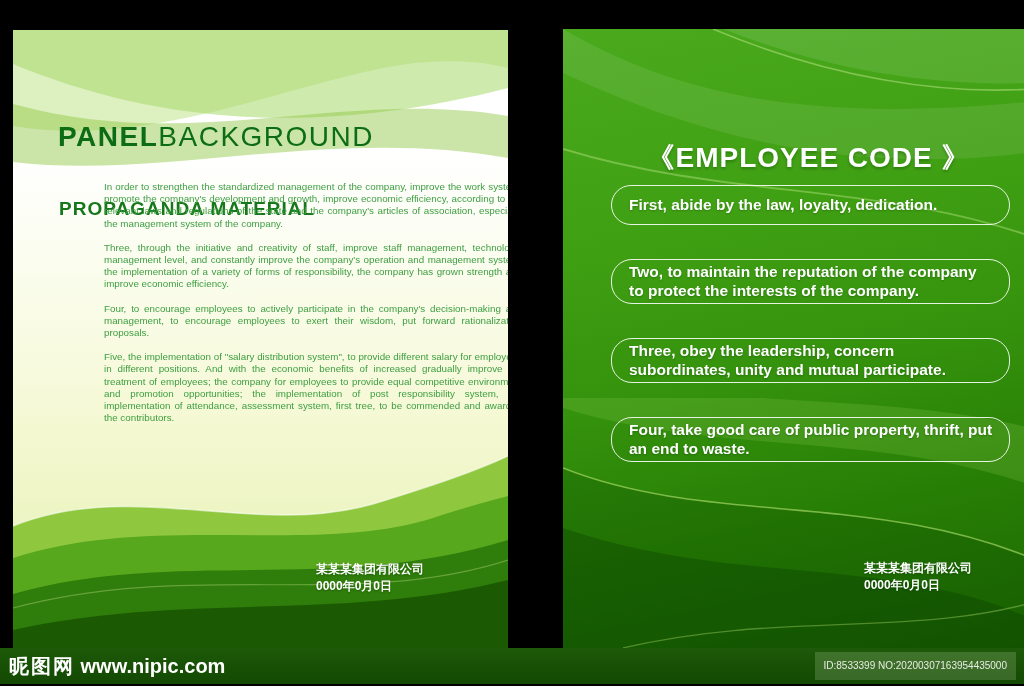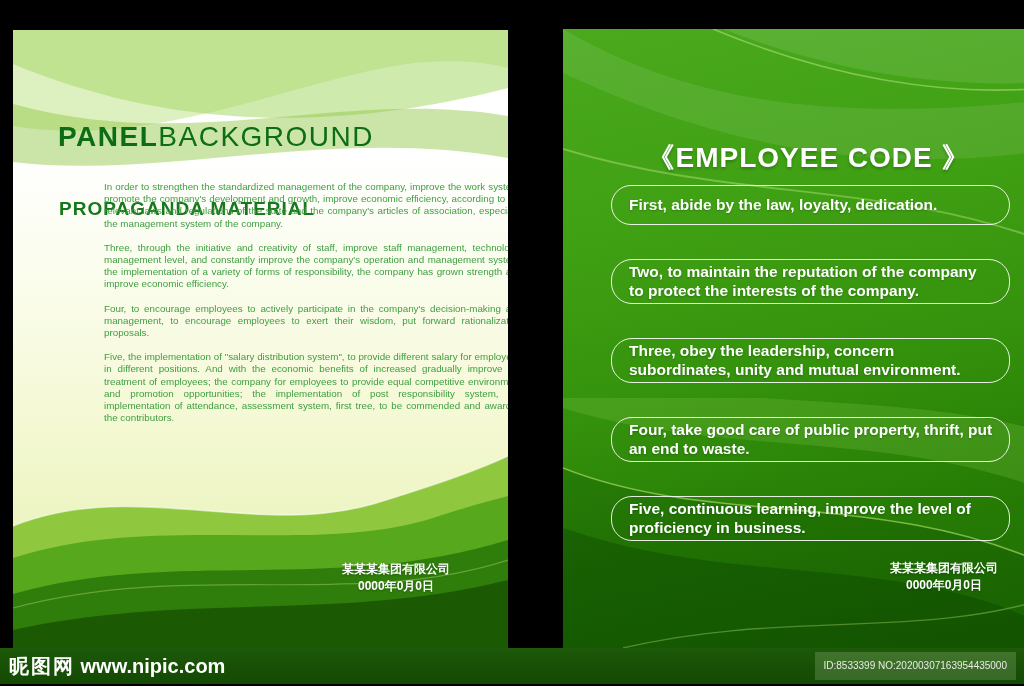--- a/index.html
+++ b/index.html
@@ -41,21 +41,21 @@
   }
   .lp-paragraphs {
     position:absolute; left:45px; top:151px; width:418px;
     font-size:9.8px; line-height:12.2px; color:#3e9e42;
     text-align:justify;
     margin-left:46px;
   }
   .lp-paragraphs p { margin:0 0 12px 0; }
   .panel-footer {
     position:absolute; top:531px; width:160px;
-    text-align:center; color:#ffffff; font-weight:bold;
+    color:#ffffff; font-weight:bold;
     font-size:12px; line-height:17px;
     text-shadow:0 1px 2px rgba(0,40,0,.35);
   }
   .lp-footer { right:32px; }
   .rp-footer { right:30px; }
 
   
   .rp-title {
     position:absolute; left:0; top:110px; width:100%;
     text-align:center; color:#ffffff; font-weight:bold;
@@ -155,27 +155,24 @@
   <div class="rp-title">《EMPLOYEE CODE 》</div>
 
   <div class="rules">
     <div class="rule">
       <span>First, abide by the law, loyalty, dedication.</span>
     </div>
     <div class="rule">
       <span>Two, to maintain the reputation of the company to protect the interests of the company.</span>
     </div>
     <div class="rule">
-      <span>Three, obey the leadership, concern subordinates, unity and mutual environment.</span>
+      <span>Three, obey the leadership, concern subordinates, unity and mutual participate.</span>
     </div>
     <div class="rule">
       <span>Four, take good care of public property, thrift, put an end to waste.</span>
-    </div>
-    <div class="rule">
-      <span>Five, continuous learning, improve the level of proficiency in business.</span>
     </div>
   </div>
 
   <div class="panel-footer rp-footer">
     <div>某某某集团有限公司</div>
     <div>0000年0月0日</div>
   </div>
 </div>
 
 <div class="bottom-bar">

